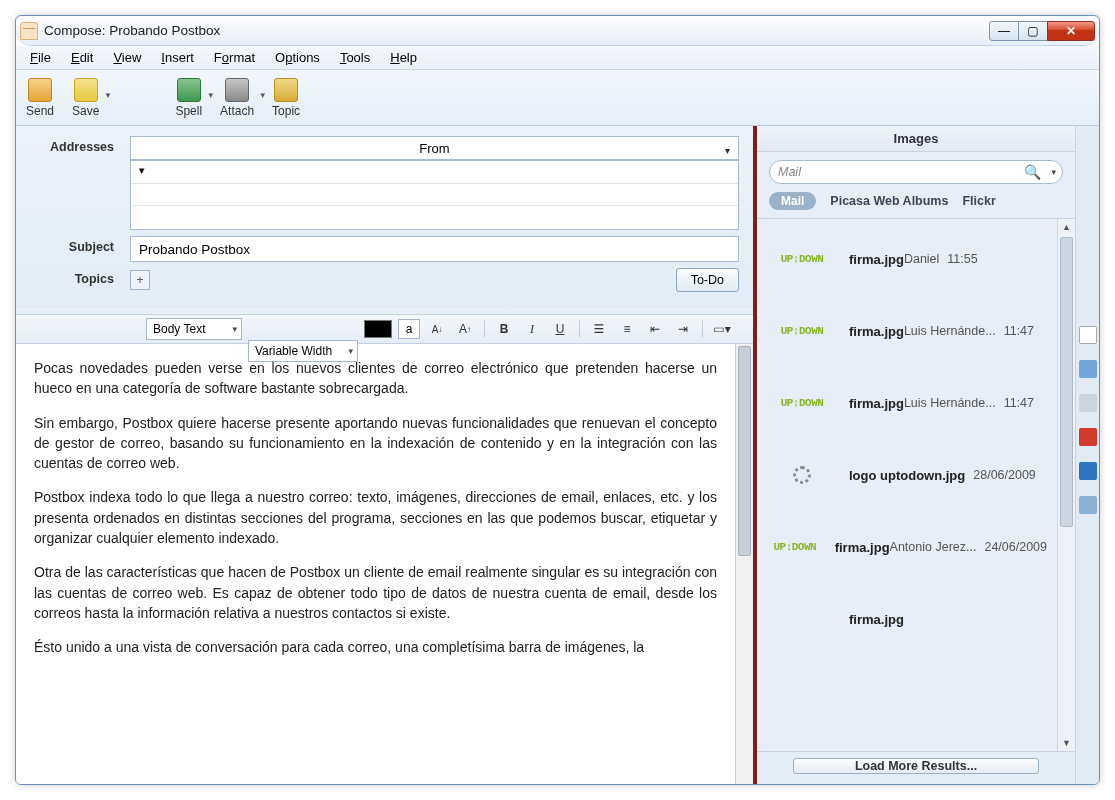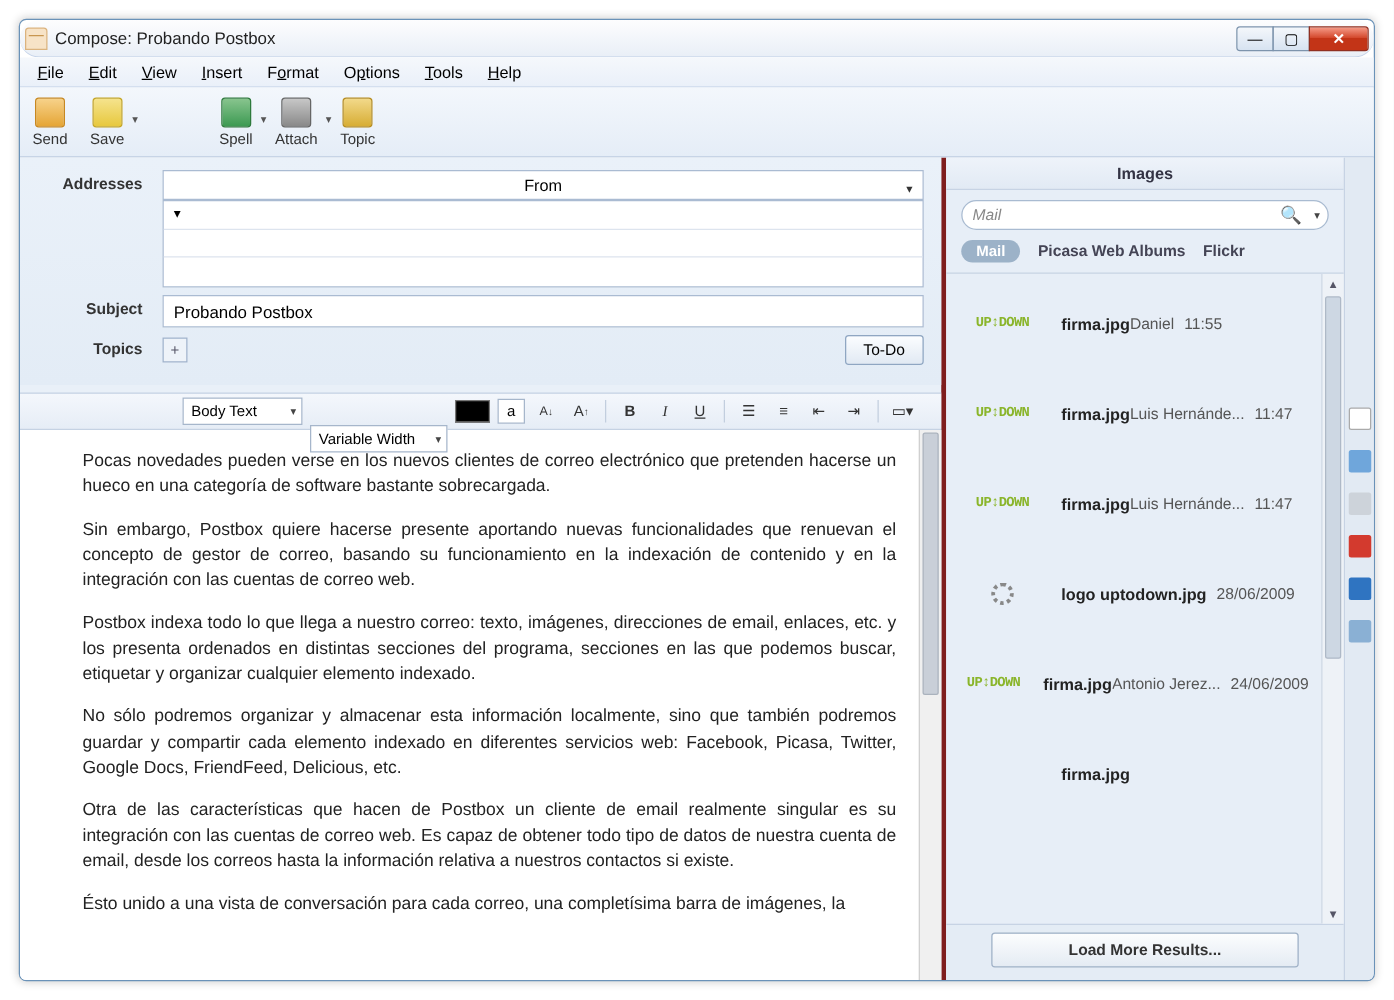--- a/index.html
+++ b/index.html
@@ -174,21 +174,21 @@
   .font-sample {
     width:22px; height:20px; border:1px solid #a6b6cb; background:#fff;
     display:flex; align-items:center; justify-content:center; font-size:12px;
   }
   .fmt-btn {
     width:22px; height:20px; display:flex; align-items:center; justify-content:center;
     font-size:12px; color:#333; cursor:default;
   }
   .sep { width:1px; height:18px; background:#c2cede; margin:0 2px;}
   
-  .editor-wrap { flex:1; display:flex; background:#fff;padding-left:32px; }
+  .editor-wrap { flex:1; display:flex; background:#fff; }
   .editor {
     flex:1;
     padding: 14px 18px;
     font-size: 14px;
     line-height: 1.45;
     color:#222;
     overflow:hidden;
     text-align: justify;
   }
   .editor p { margin-bottom: 14px; }
@@ -254,21 +254,21 @@
   .img-sub .from{ flex:1; white-space:nowrap; overflow:hidden; text-overflow:ellipsis;}
   .img-sub .time{ padding-left:8px;}
   .right-scroll {
     width:18px; background:#eef2f7; border-left:1px solid #cdd8e5; position:relative;
   }
   .right-scroll .arr { position:absolute; left:0; right:0; height:16px; display:flex; align-items:center; justify-content:center; font-size:9px; color:#556;}
   .right-scroll .arr.up{top:0;}
   .right-scroll .arr.dn{bottom:0;}
   .right-scroll .thumb2 { position:absolute; left:2px; right:2px; top:18px; height:290px; background:#cdd7e3; border:1px solid #aeb9c7; border-radius:2px;}
   .load-more {
-    height:28px; margin:6px 36px 10px 36px;
+    height:16px; margin:6px 36px 10px 36px;
     border:1px solid #9fb1c6; background:linear-gradient(#fcfdfe,#e4ebf3);
     border-radius:3px; font-size:12.5px; font-weight:bold; color:#333;
   }
   .loadmore-wrap { border-top:1px solid #c7d3e4; background:#e4ecf5; display:flex;}
   
   .side-strip {
     width:24px; background:#e2eaf3; border-left:1px solid #c7d3e4;
     display:flex; flex-direction:column; align-items:center; padding-top:200px; gap:16px;
   }
   .strip-ico { width:18px; height:18px; border-radius:2px;}
@@ -389,21 +389,20 @@
         <div class="fmt-btn">⇥</div>
         <div class="sep"></div>
         <div class="fmt-btn">▭▾</div>
       </div>
 
       <div class="editor-wrap">
         <div class="editor">
           <p>Pocas novedades pueden verse en los nuevos clientes de correo electrónico que pretenden hacerse un hueco en una categoría de software bastante sobrecargada.</p>
           <p>Sin embargo, Postbox quiere hacerse presente aportando nuevas funcionalidades que renuevan el concepto de gestor de correo, basando su funcionamiento en la indexación de contenido y en la integración con las cuentas de correo web.</p>
           <p>Postbox indexa todo lo que llega a nuestro correo: texto, imágenes, direcciones de email, enlaces, etc. y los presenta ordenados en distintas secciones del programa, secciones en las que podemos buscar, etiquetar y organizar cualquier elemento indexado.</p>
-          <p>No sólo podremos organizar y almacenar esta información localmente, sino que también podremos guardar y compartir cada elemento indexado en diferentes servicios web: Facebook, Picasa, Twitter, Google Docs, FriendFeed, Delicious, etc.</p>
           <p>Otra de las características que hacen de Postbox un cliente de email realmente singular es su integración con las cuentas de correo web. Es capaz de obtener todo tipo de datos de nuestra cuenta de email, desde los correos hasta la información relativa a nuestros contactos si existe.</p>
           <p>Ésto unido a una vista de conversación para cada correo, una completísima barra de imágenes, la</p>
         </div>
         <div class="editor-scroll">
           <div class="thumb"></div>
         </div>
       </div>
     </div>
 
     <div class="right-pane">

